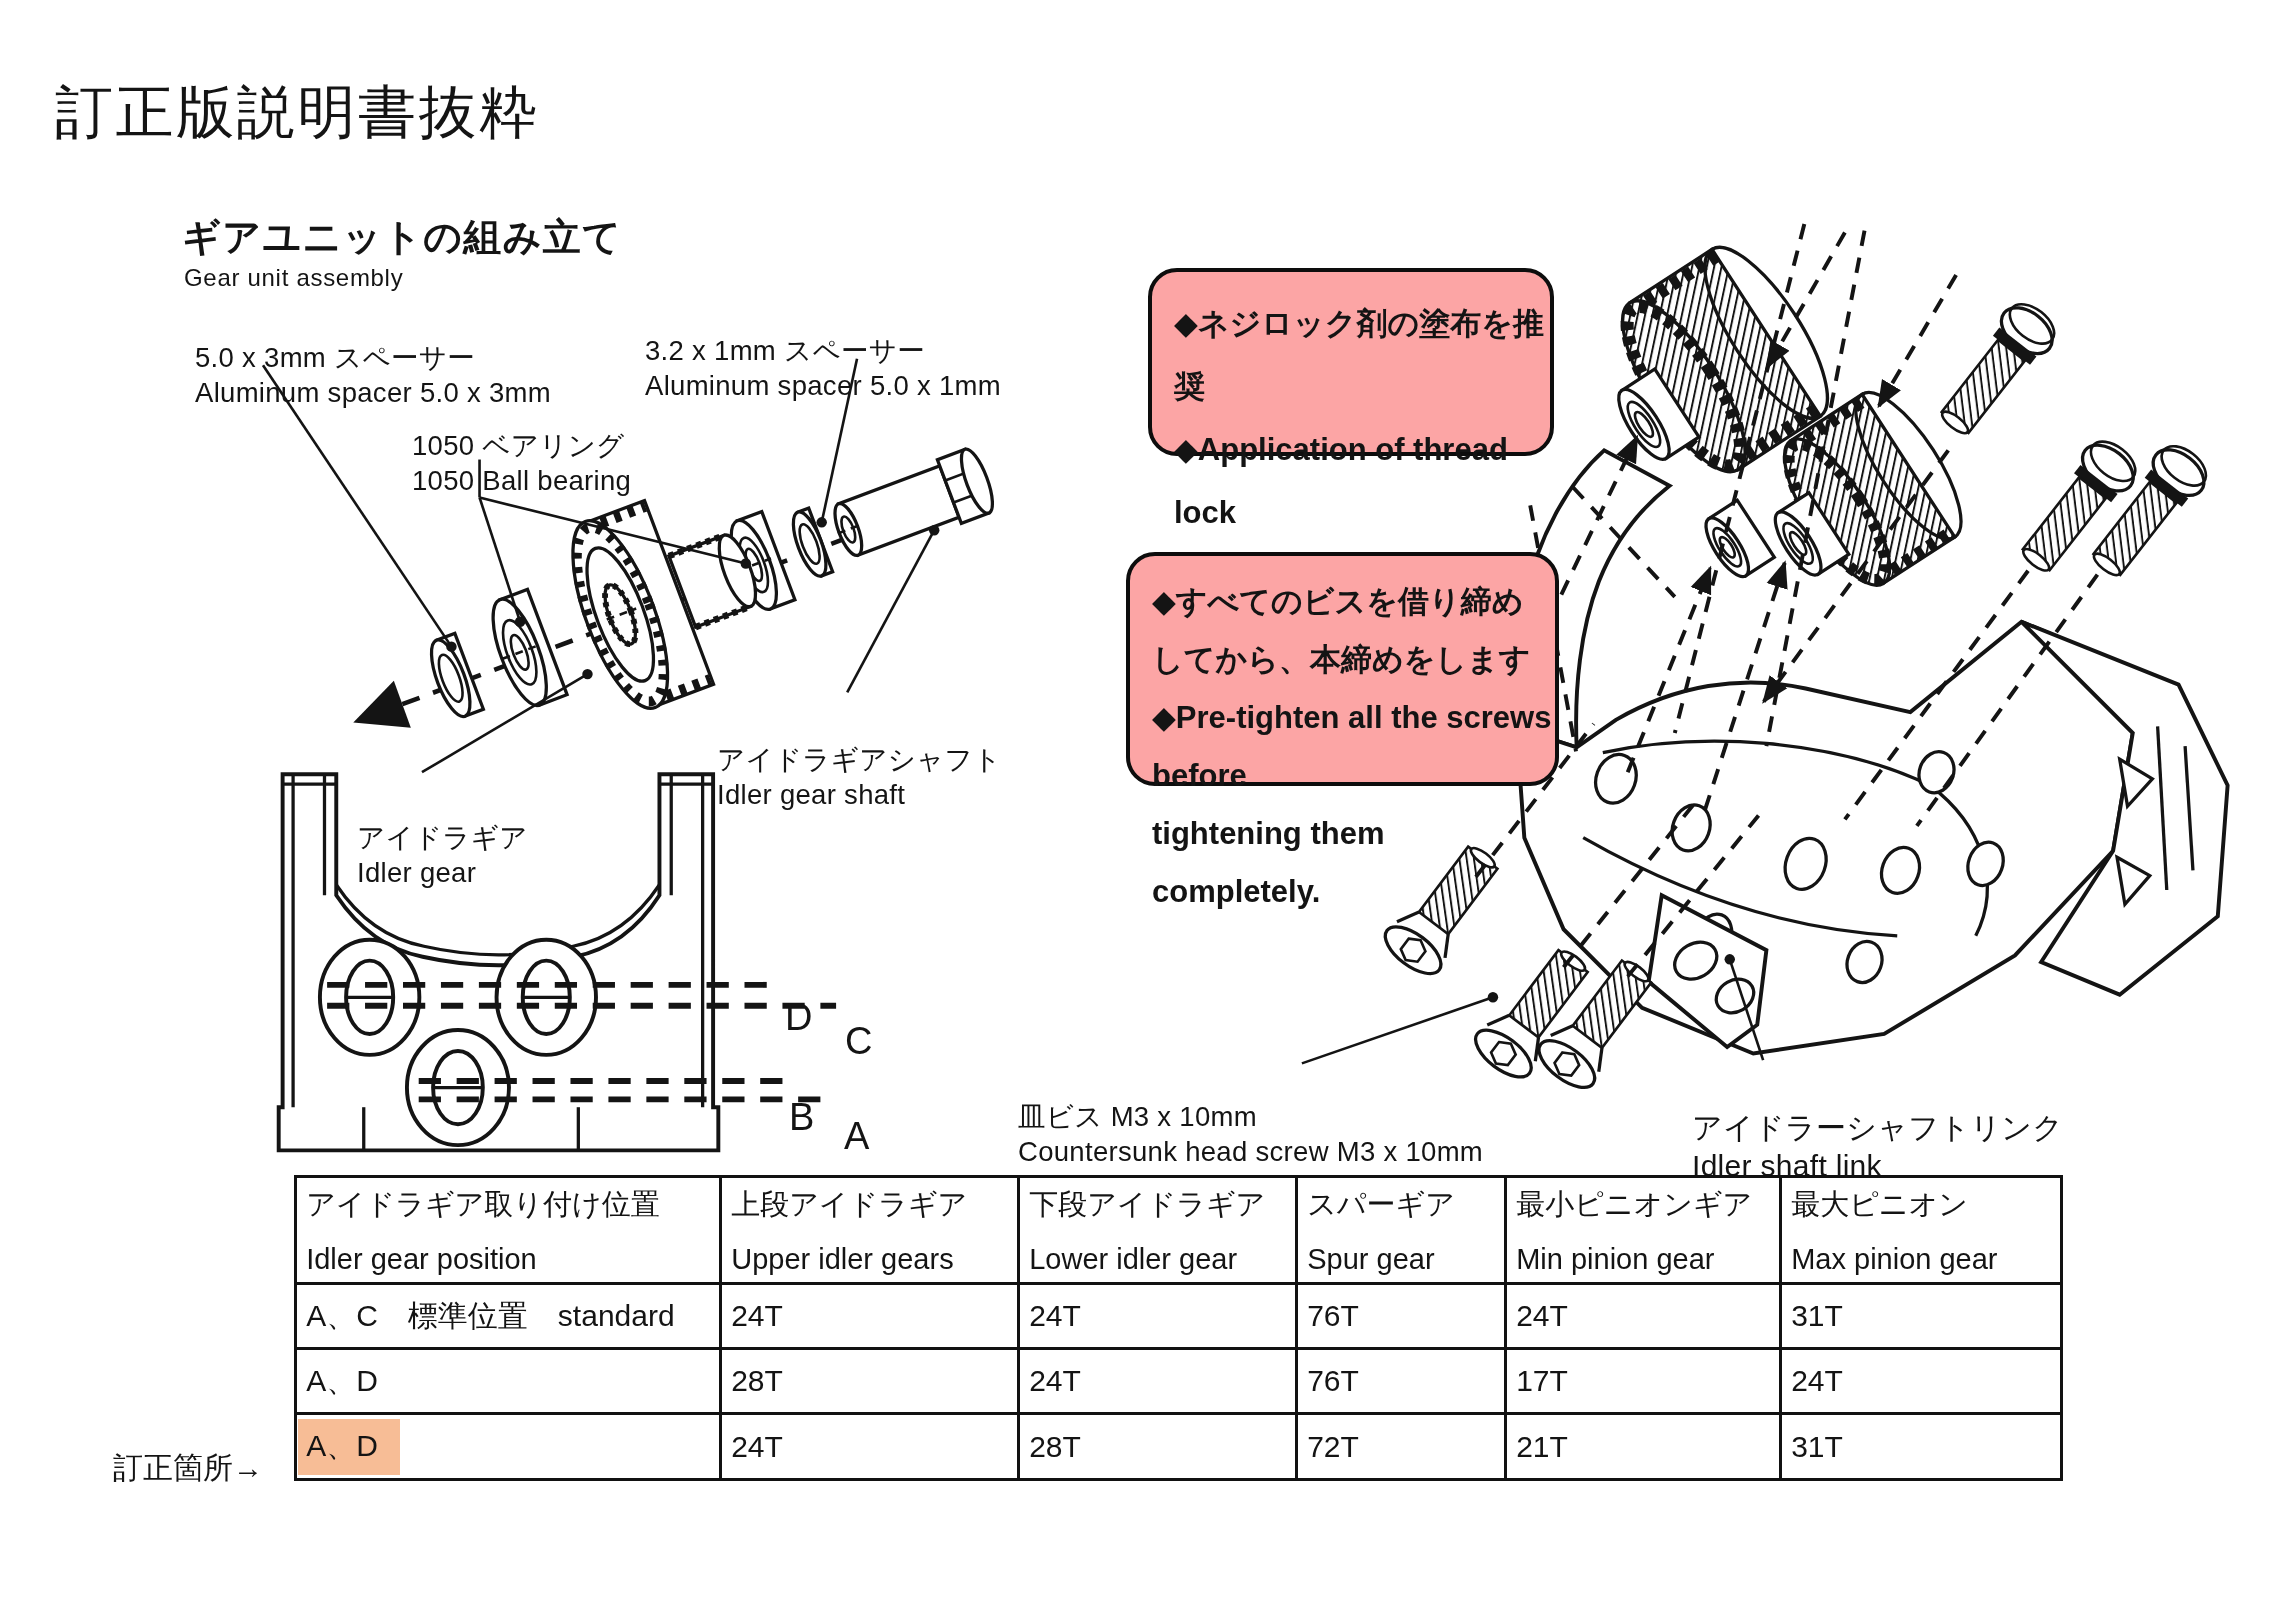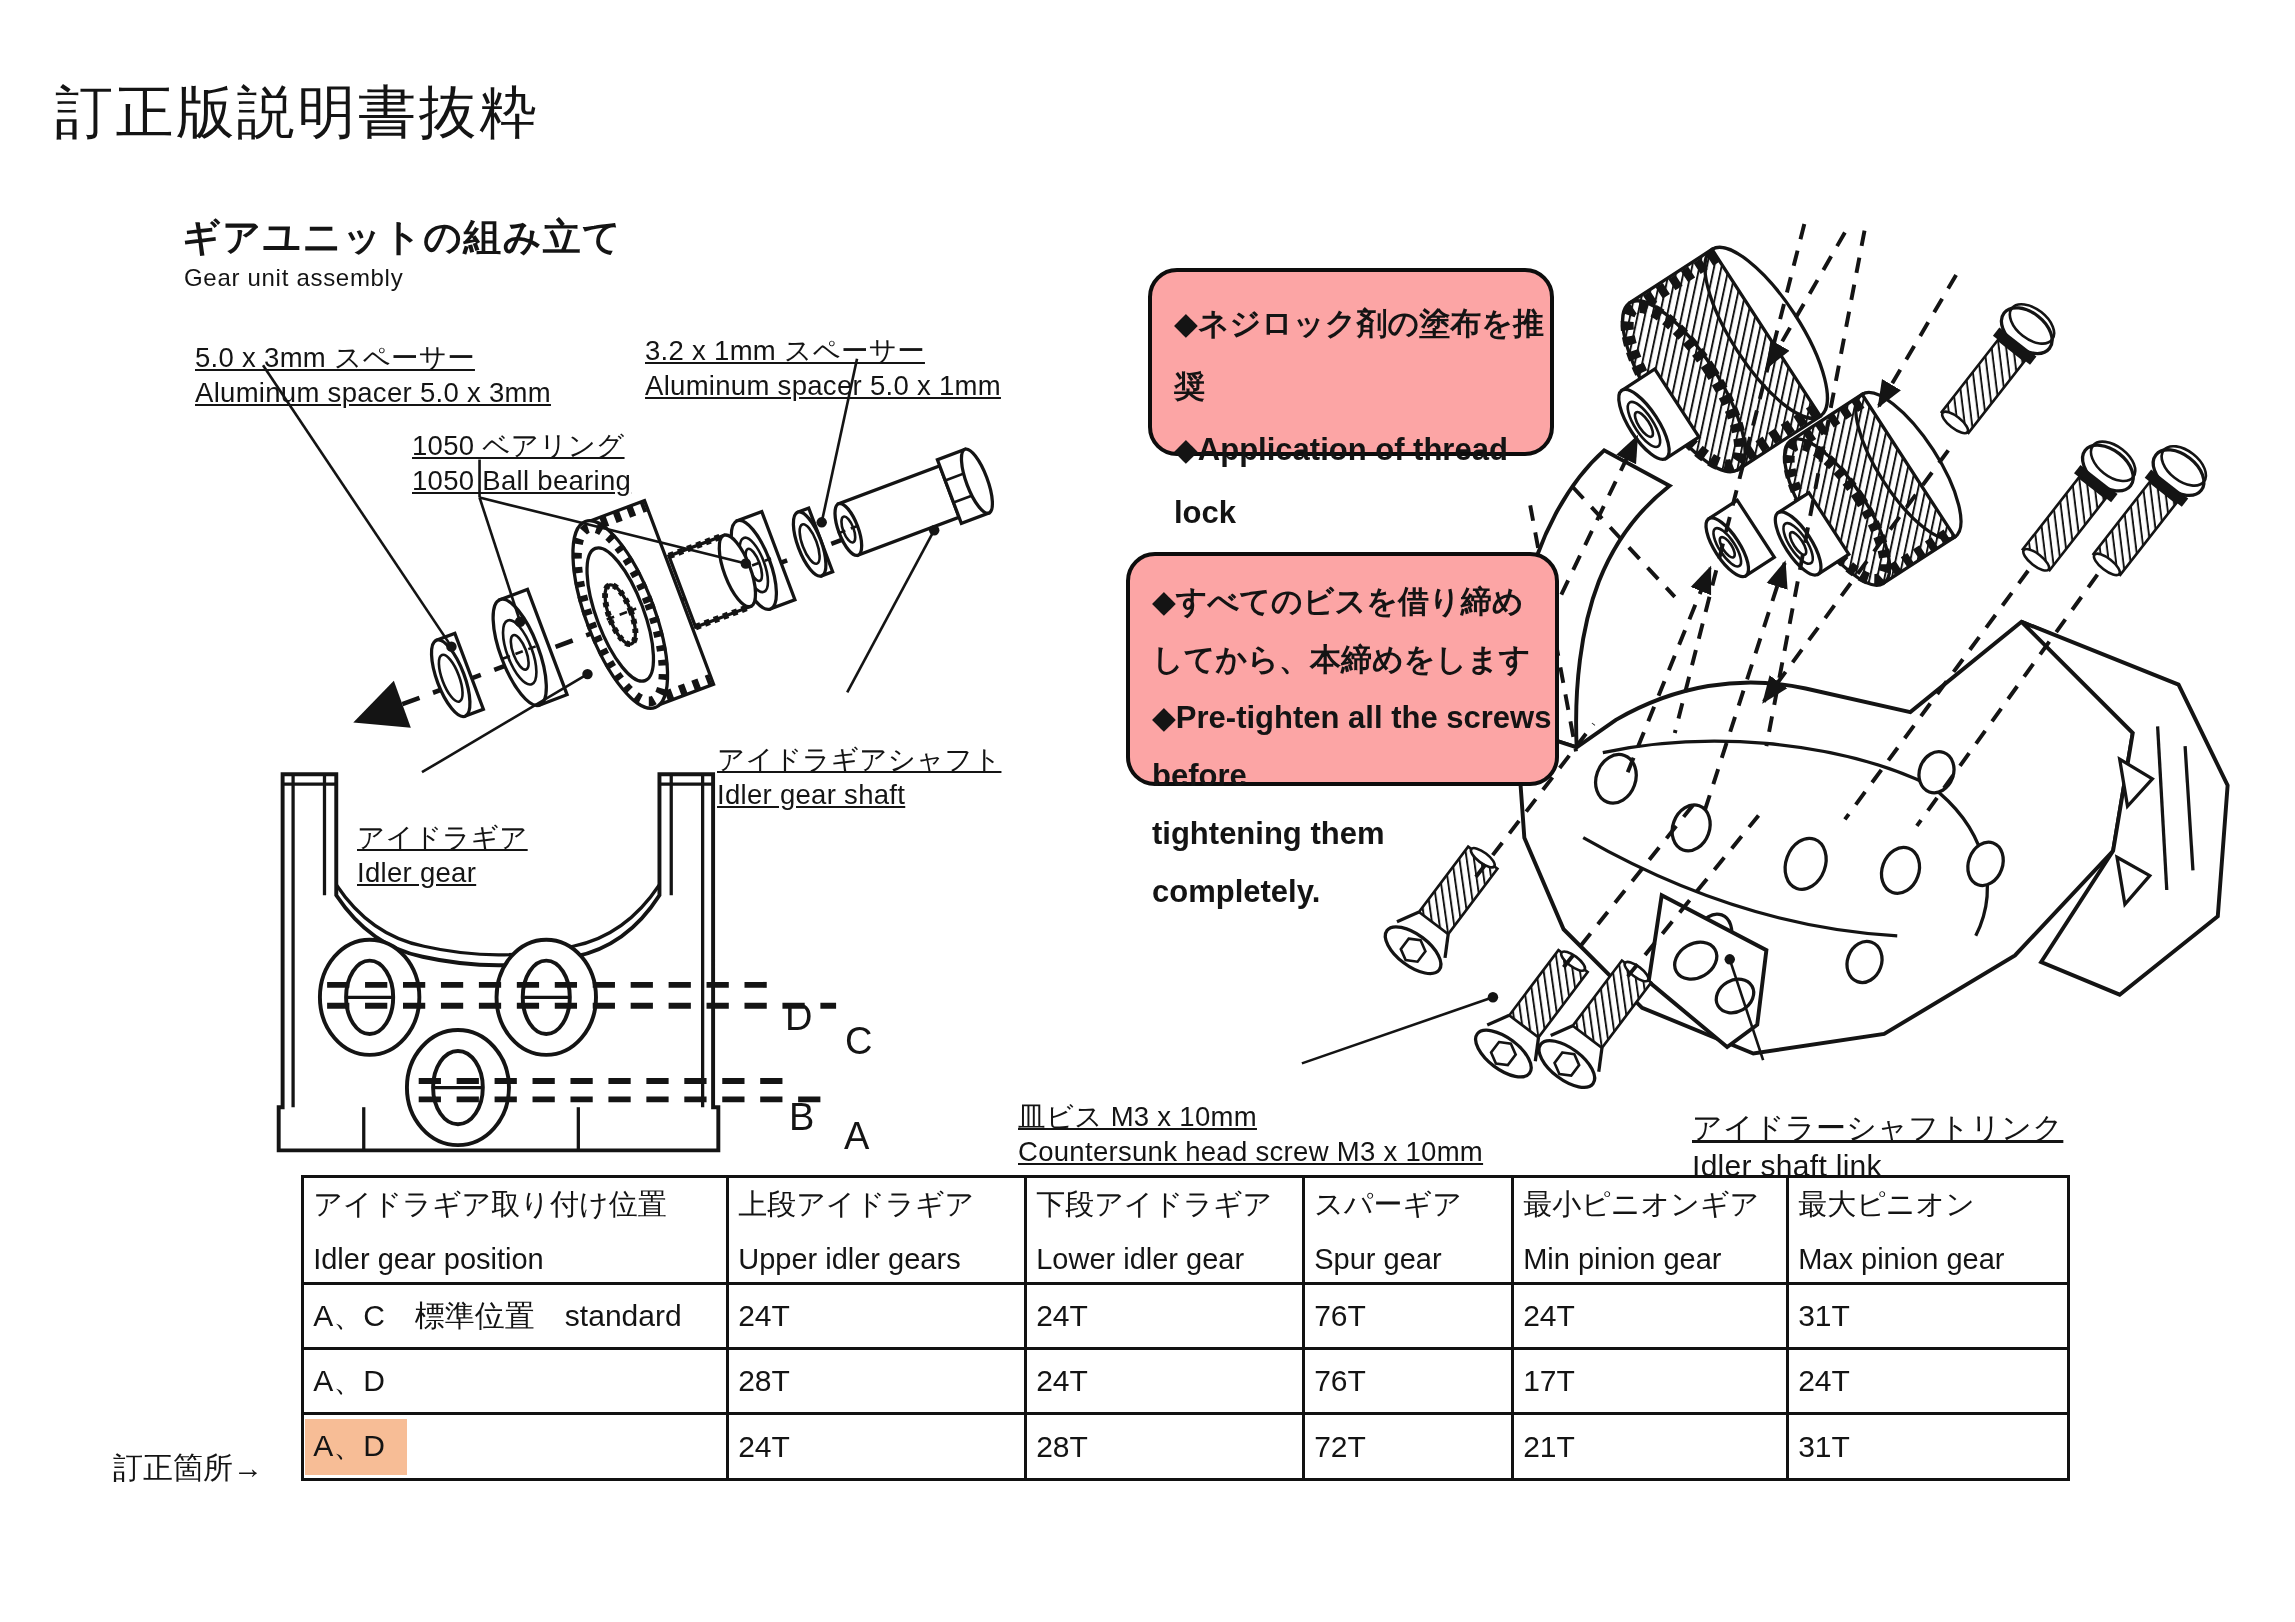--- a/index.html
+++ b/index.html
@@ -5,31 +5,31 @@
   html,body{margin:0;padding:0;}
   body{
     width:2295px;height:1623px;position:relative;overflow:hidden;
     background:#ffffff;color:#141414;
     font-family:"Liberation Sans","DejaVu Sans",sans-serif;
   }
   .abs{position:absolute;white-space:nowrap;margin-top:48px;}
   #title{left:55px;top:26px;font-size:58px;font-weight:500;letter-spacing:2.6px;}
   .h-jp{left:182px;top:164px;font-size:38px;font-weight:700;letter-spacing:1.3px;}
   .h-en{left:184px;top:216px;font-size:24px;font-weight:500;letter-spacing:0.7px;}
-  .lbl{font-size:27.5px;line-height:35px;font-weight:400;letter-spacing:0.3px;text-decoration:underline;}
+  .lbl{font-size:27.5px;line-height:35px;font-weight:400;letter-spacing:0.3px;}
   .lbl div{white-space:nowrap;}
   .callout{
     position:absolute;background:#fca5a5;border:4.6px solid #0d0d0d;border-radius:29px;
     font-size:31px;font-weight:700;box-sizing:border-box;
   }
   #callout-threadlock{left:1148px;top:268px;width:406px;height:188px;padding:19.6px 0 0 22px;line-height:63px;}
   #callout-pretighten{left:1126px;top:552px;width:433px;height:234px;padding:17px 0 0 22px;line-height:58px;}
   .pos-letter{font-size:38px;font-weight:500;}
   #corr{left:113px;top:1400px;font-size:30px;}
-  #spec-table{position:absolute;left:294px;top:1175px;border-collapse:collapse;table-layout:fixed;margin-left:7px;}
+  #spec-table{position:absolute;left:294px;top:1175px;border-collapse:collapse;table-layout:fixed;}
   #spec-table td{border:3.3px solid #111;vertical-align:middle;padding:3.9px 9.2px;box-sizing:border-box;
     font-size:29.4px;background:#fff;}
   #spec-table td.hd{height:92px;padding:6.5px 9.2px;vertical-align:top;}
   #spec-table td.hd .jp{font-size:29px;}
   #spec-table td.hd .en{font-size:29px;margin-top:18.3px;}
   #spec-table td.c{height:65px;font-size:30px;}
   .hl{background:#F7BD96;display:inline-block;padding:6.5px 22px 7.9px 7.9px;margin-left:-7.9px;}
   svg{position:absolute;left:0;top:0;}
 </style>
 </head>

